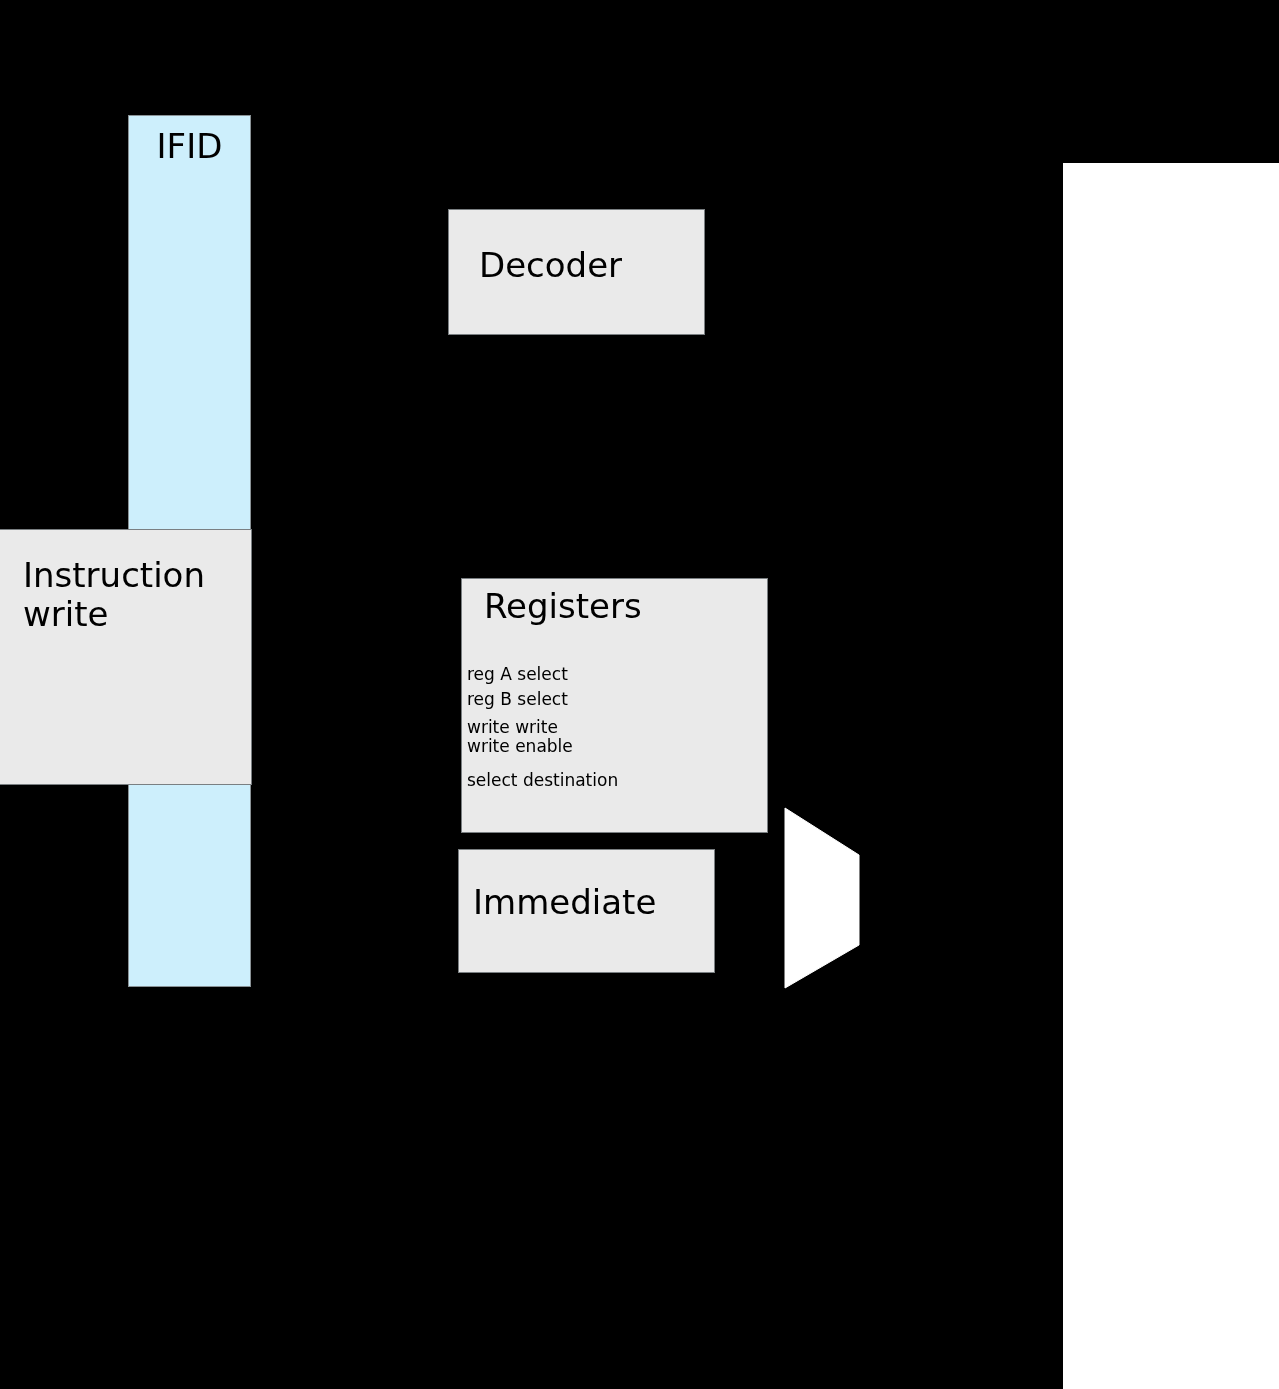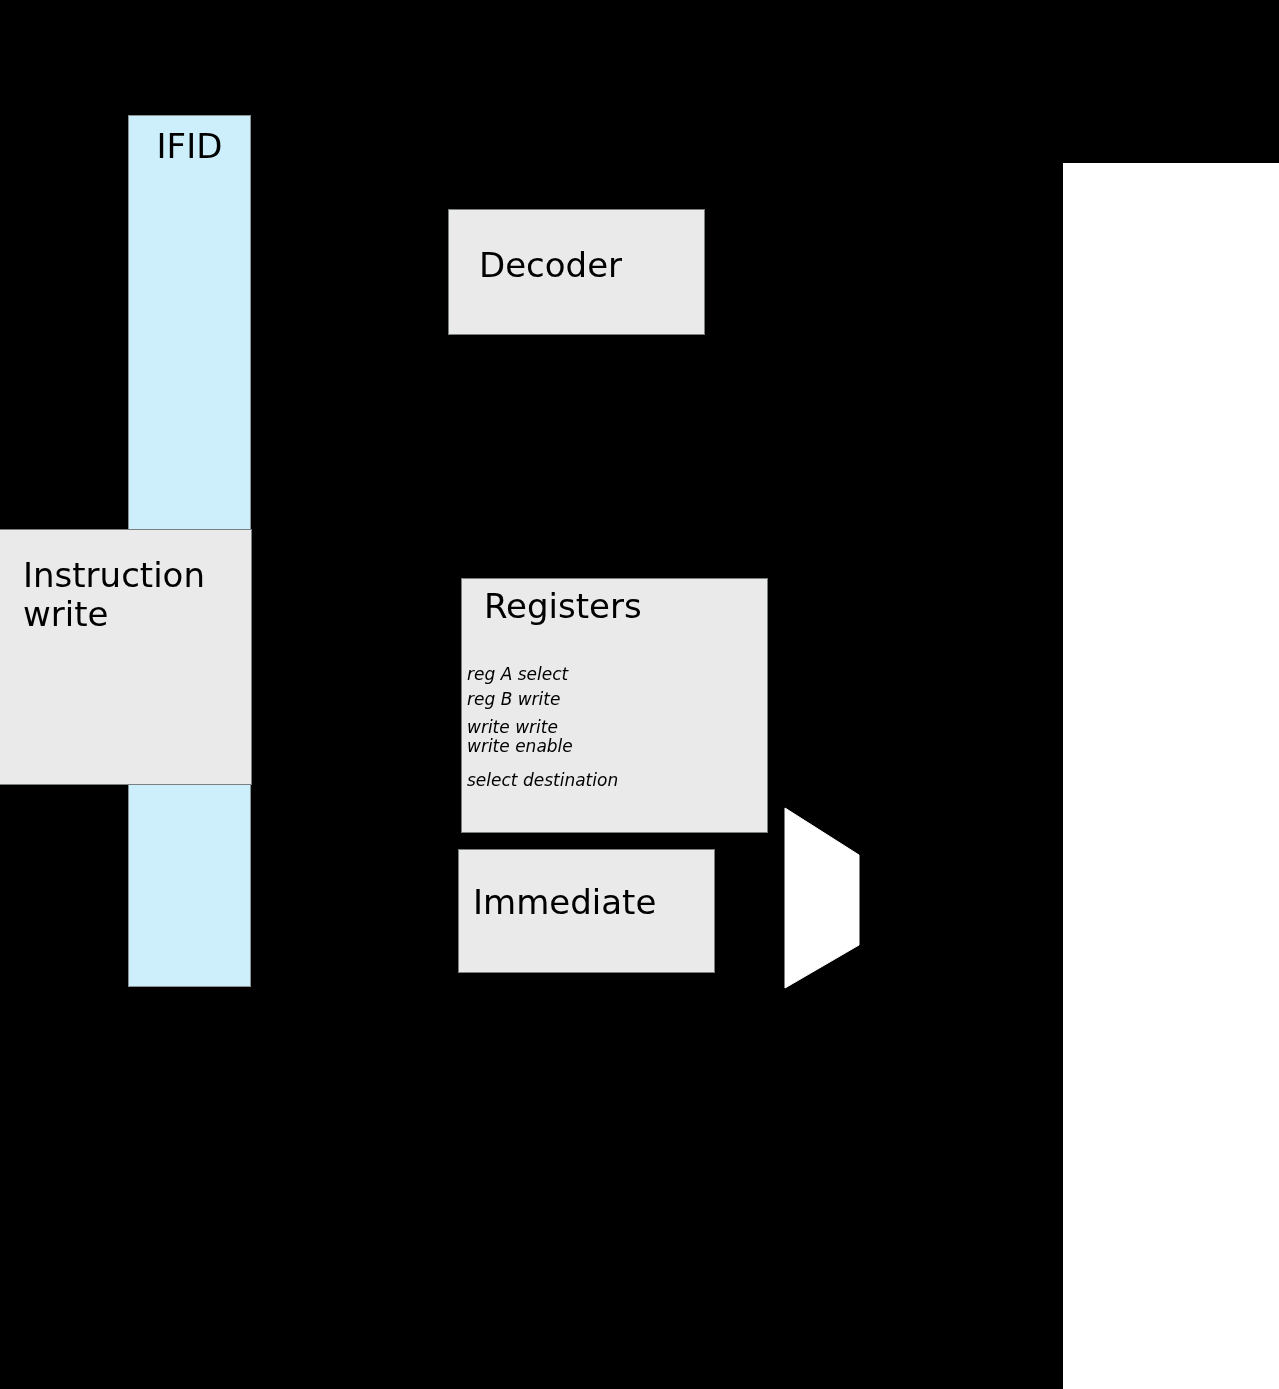--- a/index.html
+++ b/index.html
@@ -54,21 +54,20 @@
     color: #000000;
     line-height: 1.15;
     white-space: pre;
   }
   .unit-port {
     position: absolute;
     font-size: 17px;
     color: #000000;
     line-height: 1.18;
     white-space: nowrap;
-    font-style: italic;
   }
 
   
   .mux {
     position: absolute;
   }
 </style>
 </head>
 <body>
 
@@ -87,21 +86,21 @@
 
   <div class="unit-box" style="left:-6px; top:529px; width:258px; height:256px;">
     <div class="unit-title" style="left:28px; top:26px;">Instruction
 write</div>
   </div>
 
   <div class="unit-box" style="left:461px; top:530px; width:307px; height:255px;margin-top:48px;">
     <div class="unit-title" style="left:22px; top:8px;">Registers</div>
 
     <div class="unit-port" style="left:5px; top:85px;">reg A select</div>
-    <div class="unit-port" style="left:5px; top:110px;">reg B write</div>
+    <div class="unit-port" style="left:5px; top:110px;">reg B select</div>
     <div class="unit-port" style="left:5px; top:138px;">write write</div>
     <div class="unit-port" style="left:5px; top:157px;">write enable</div>
     <div class="unit-port" style="left:5px; top:191px;">select destination</div>
   </div>
 
   <div class="unit-box" style="left:458px; top:849px; width:257px; height:124px;padding-left:48px;">
     <div class="unit-title" style="left:14px; top:33px;">Immediate</div>
   </div>
 
   <svg class="mux" style="left:780px; top:803px; width:90px; height:190px;" viewBox="0 0 90 190" xmlns="http://www.w3.org/2000/svg">

